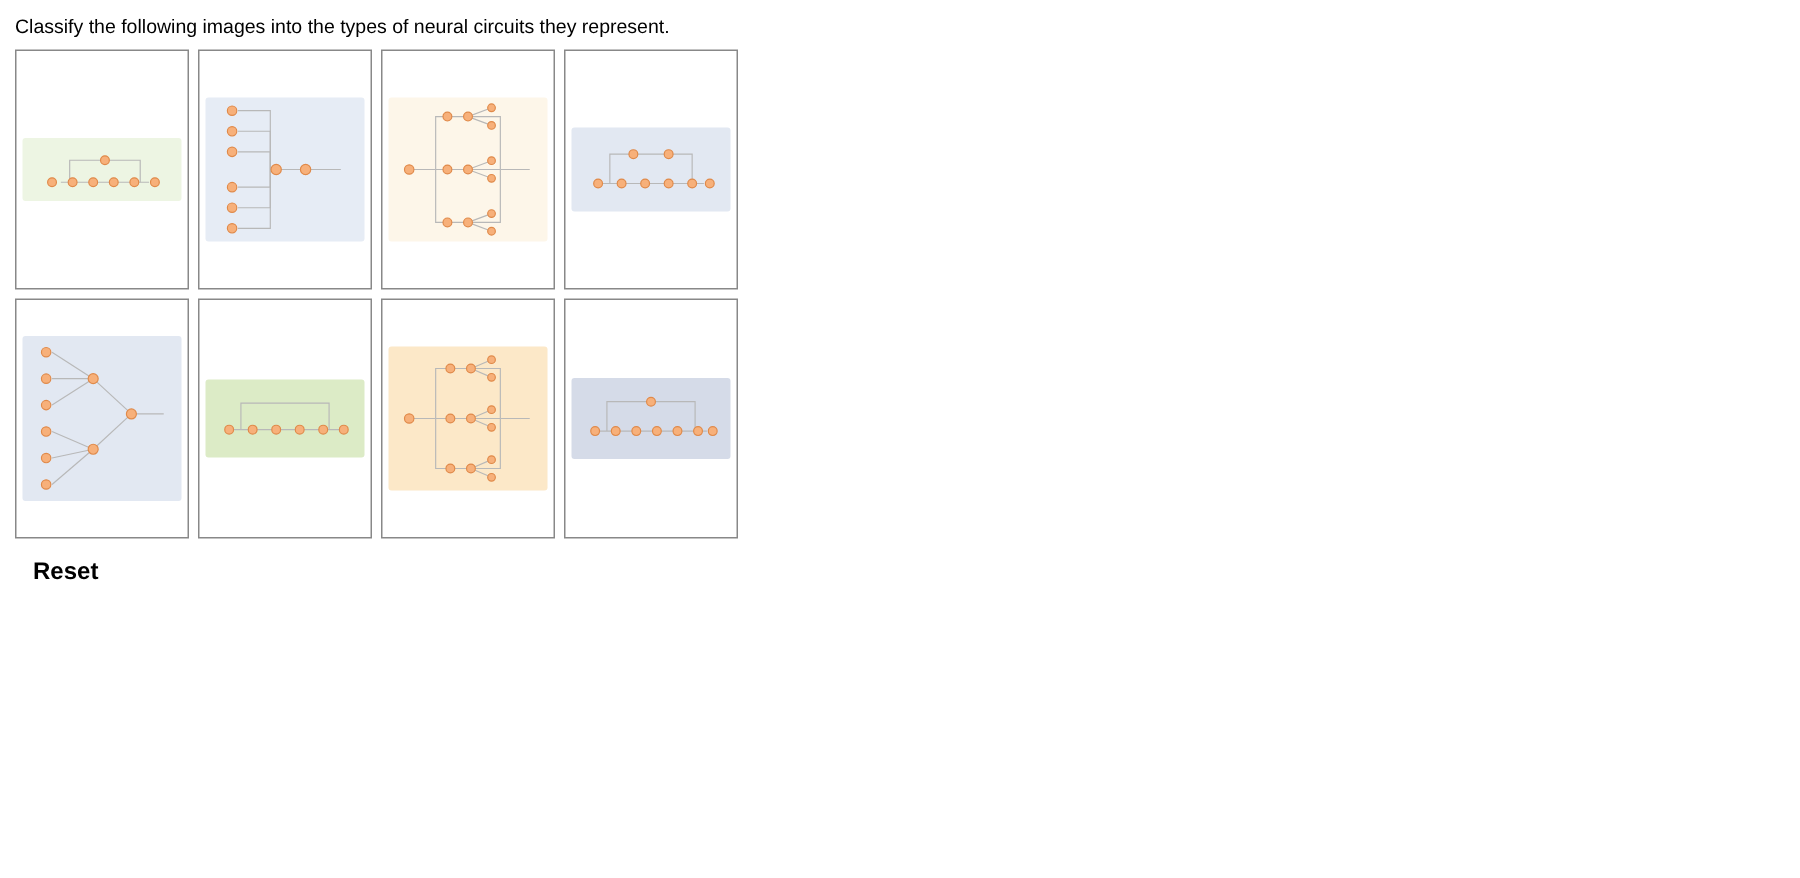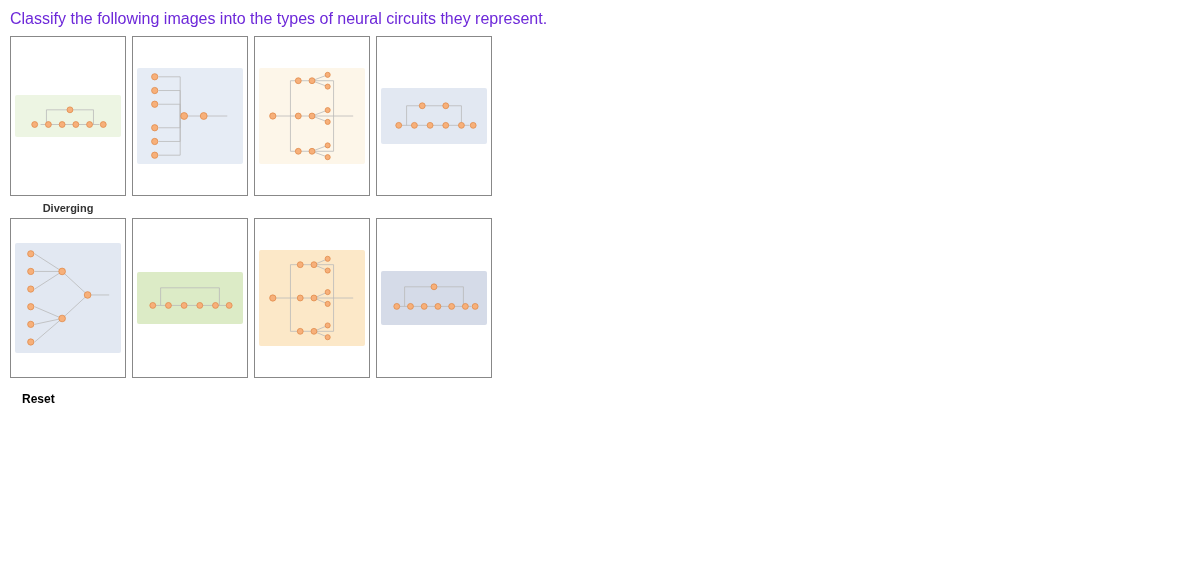--- a/index.html
+++ b/index.html
@@ -6,22 +6,22 @@
   body {
     margin: 0;
     padding: 10px;
     font-family: Arial, Helvetica, sans-serif;
     font-size: 12px;
     background: #fff;
     color: #333;
   }
   .prompt {
     margin-bottom: 8px;
-    font-size: 16px;
-    color: #6d28d9;
+    font-size: 13px;
+    color: #000000;
   }
   .row {
     display: flex;
     gap: 6px;
     margin-bottom: 4px;
   }
   .slot {
     width: 116px;
     height: 160px;
     border: 1px solid #888;
@@ -40,21 +40,21 @@
     width: 116px;
     text-align: center;
     font-weight: bold;
     font-size: 11px;
     padding: 2px 0;
   }
   .reset {
     margin-top: 10px;
     margin-left: 12px;
     font-weight: bold;
-    font-size: 12px;
+    font-size: 16px;
     cursor: pointer;
     color: #000;
     background: none;
     border: none;
     padding: 0;
   }
   .thumb {
     width: 100%;
     height: auto;
   }
@@ -179,21 +179,20 @@
           <circle cx="38" cy="12" r="3"></circle>
             <circle cx="62" cy="12" r="3"></circle>
         </g>
       </svg>
     </div>
   </div>
 </div>
 
 
 <div class="labels-row">
-  <div class="label-cell">Diverging</div>
 </div>
 
 
 <div class="row">
   <div class="slot">
     <div class="thumb-bg bg-bluev" style="height:110px">
       <svg class="thumb" viewBox="0 0 100 110">
         <g stroke="#b8b8b8" stroke-width="0.8" fill="none">
           <path d="M16 10 L44 28"></path>
             <path d="M16 28 L44 28"></path>

